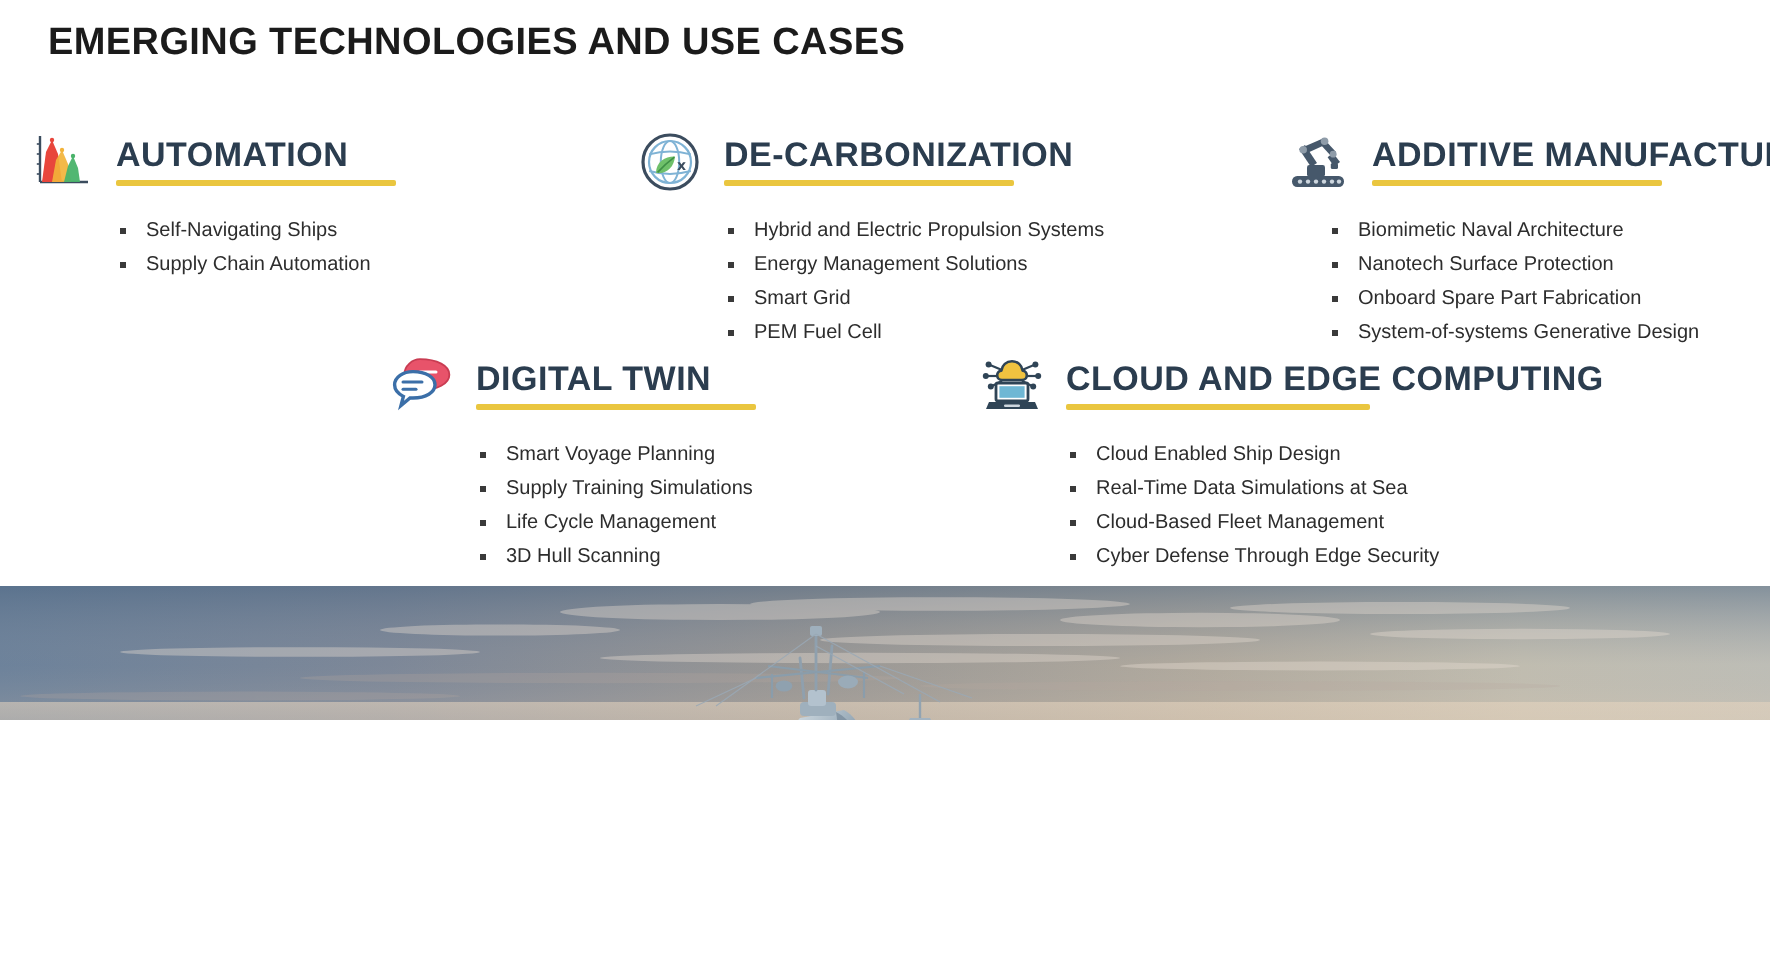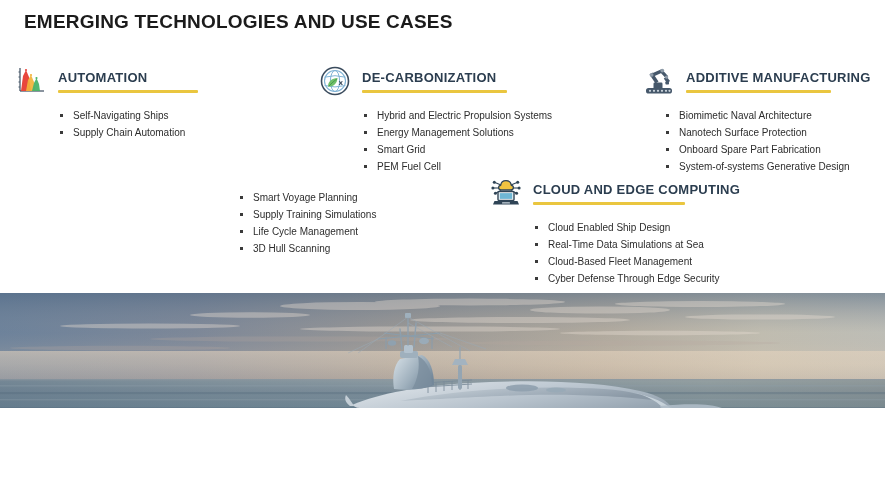--- a/index.html
+++ b/index.html
@@ -2,42 +2,42 @@
 <html><head>
 <meta charset="utf-8">
 <style>
   html,body{margin:0;padding:0;}
   body{
     width:885px;height:480px;
     background:#ffffff;
     font-family:"Liberation Sans", sans-serif;
     overflow:hidden;position:relative;
   }
-  .slide{width:885px;height:408px;position:relative;overflow:hidden;background:#fff;}
+  .slide{width:885px;height:360px;position:relative;overflow:hidden;background:#fff;}
 
   
   .slide-title{
     position:absolute;left:24px;top:11px;
     font-size:19px;font-weight:bold;
     letter-spacing:0.2px;
     color:#1b1b1b;
     white-space:nowrap;
   }
 
   
   .topic{position:absolute;}
   .topic-head{display:flex;align-items:flex-start;}
   .topic-icon{
     width:34px;height:34px;flex:0 0 34px;
     position:relative;margin-top:-4px;
   }
   .topic-icon svg{display:block;width:34px;height:34px;}
   .topic-titlewrap{margin-left:10px;padding-top:3px;}
   .topic-title{
-    font-size:13px;font-weight:bold;
+    font-size:17px;font-weight:bold;
     color:#2b3d4f;letter-spacing:0.25px;
     white-space:nowrap;line-height:14px;
   }
   .topic-rule{
     height:2.6px;background:#eac63f;margin-top:5px;border-radius:1px;
   }
   .topic-list{
     list-style:none;margin:9px 0 0 0;padding:0;
   }
   .topic-list li{
@@ -179,20 +179,40 @@
     </div>
     <ul class="topic-list">
       <li>Biomimetic Naval Architecture</li>
       <li>Nanotech Surface Protection</li>
       <li>Onboard Spare Part Fabrication</li>
       <li>System-of-systems  Generative Design</li>
     </ul>
   </div>
 
   <div class="topic" id="topic-digitaltwin">
+    <div class="topic-head">
+      <div class="topic-icon">
+        <svg viewBox="0 0 34 34">
+          <path d="M13 5 C22.5 5 29 8.6 29 13.4 C29 18.2 22.5 21.8 13 21.8 L13 21.8 L8.5 25.5 L9.6 21.2 C6.2 19.6 4.5 16.7 4.5 13.4 C4.5 8.6 9 5 13 5 Z" transform="translate(4,-1) scale(0.92)" fill="#e8536a" stroke="#c93c52" stroke-width="1"></path>
+          <g stroke="#ffffff" stroke-width="1.5" stroke-linecap="round">
+            <line x1="16" y1="10" x2="24" y2="10"></line>
+            <line x1="16" y1="14" x2="21" y2="14"></line>
+          </g>
+          <path d="M11 11 C17.5 11 22 13.8 22 17.6 C22 21.4 17.5 24.2 11 24.2 L9.5 24.2 L5 28 L6.2 23.4 C3.4 22 1.8 19.9 1.8 17.6 C1.8 13.8 6 11 11 11 Z" transform="translate(1.5,-1.2) scale(1)" fill="#ffffff" stroke="#3b6fa8" stroke-width="1.7"></path>
+          <g stroke="#3b6fa8" stroke-width="1.5" stroke-linecap="round">
+            <line x1="7.5" y1="15" x2="17" y2="15"></line>
+            <line x1="7.5" y1="18.6" x2="14" y2="18.6"></line>
+          </g>
+        </svg>
+      </div>
+      <div class="topic-titlewrap">
+        <div class="topic-title">DIGITAL TWIN</div>
+        <div class="topic-rule"></div>
+      </div>
+    </div>
     <ul class="topic-list">
       <li>Smart Voyage Planning</li>
       <li>Supply Training Simulations</li>
       <li>Life Cycle  Management</li>
       <li>3D Hull Scanning</li>
     </ul>
   </div>
 
   <div class="topic" id="topic-cloudedge">
     <div class="topic-head">

